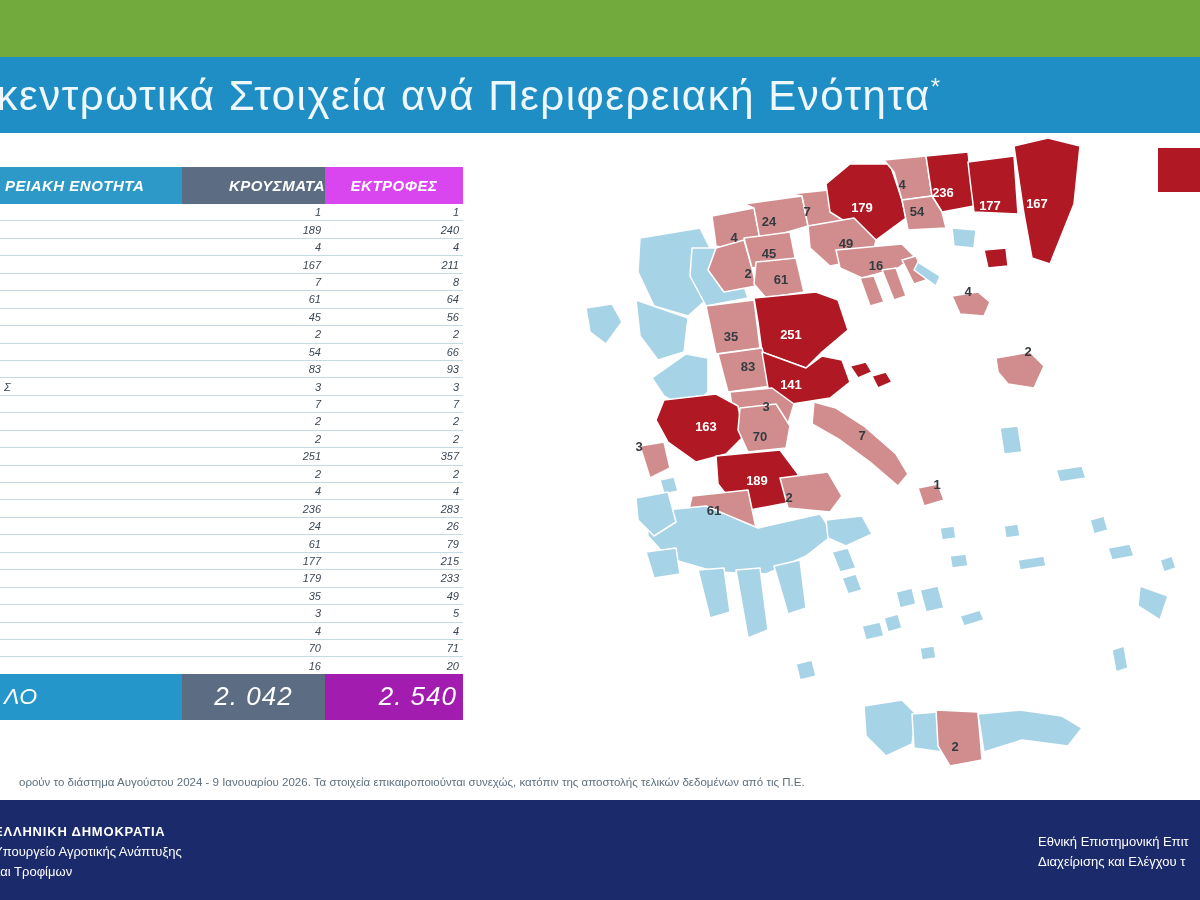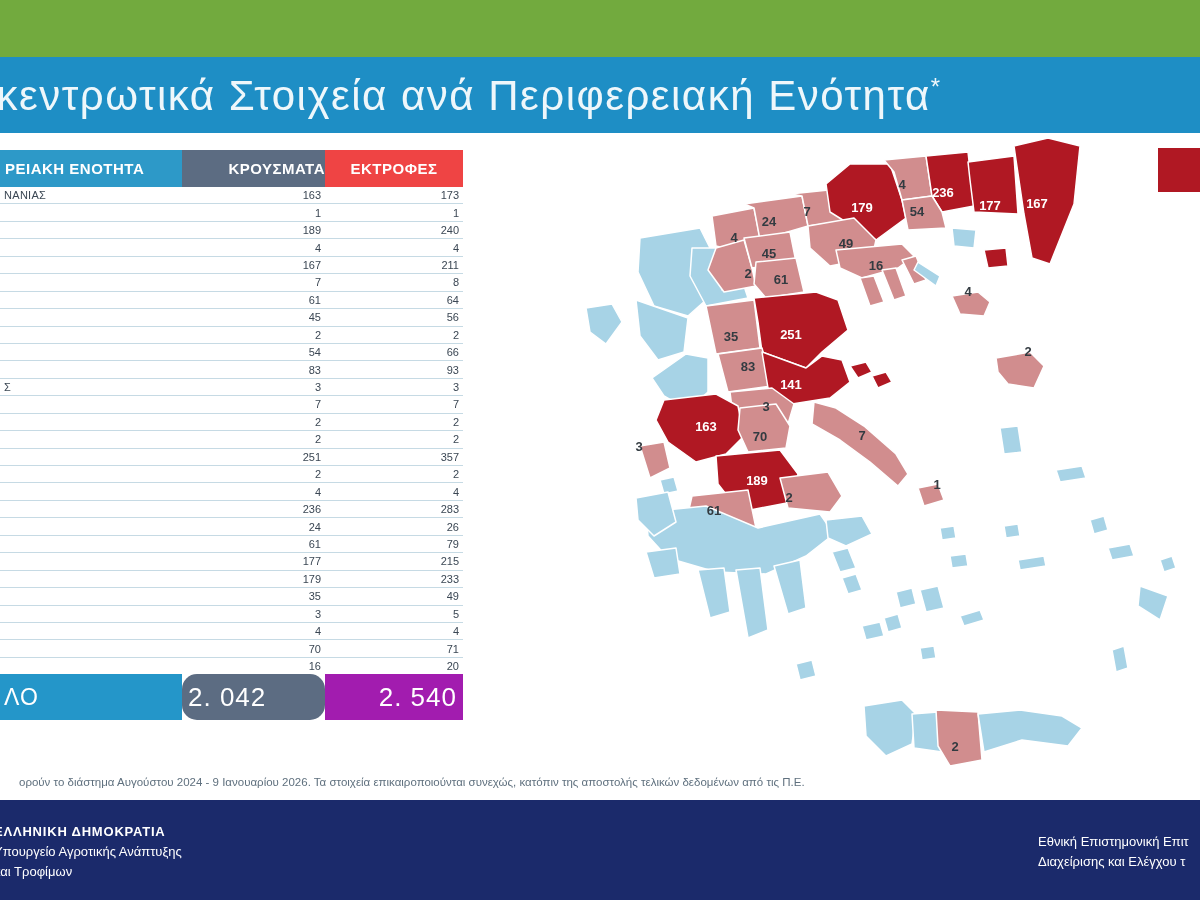--- a/index.html
+++ b/index.html
@@ -9,37 +9,37 @@
   }
   
   .band-green{position:absolute;left:0;top:0;width:1200px;height:57px;background:#72aa3e;}
   .band-title{position:absolute;left:0;top:57px;width:1200px;height:76px;background:#1e8ec5;}
   .title-text{
     position:absolute;left:-26px;top:0;height:76px;line-height:78px;white-space:nowrap;
     color:#eef7fb;font-size:42px;letter-spacing:1.5px;font-weight:400;
   }
   .title-text sup{font-size:24px;vertical-align:super;line-height:0;}
   
-  .tablewrap{position:absolute;left:0;top:150px;width:463px;}
+  .tablewrap{position:absolute;left:0;top:167px;width:463px;font-style:italic;}
   table{border-collapse:collapse;width:463px;table-layout:fixed;}
   col.c-name{width:182px;} col.c-cases{width:143px;} col.c-farms{width:138px;}
   thead th{height:37px;font-size:15px;font-weight:bold;color:#fff;padding:0;}
   th.h-name{background:#2d99c8;text-align:left;padding-left:5px;letter-spacing:.5px;}
   th.h-cases{background:#5c6c82;text-align:right;letter-spacing:.5px;}
-  th.h-farms{background:#ef4444;text-align:center;letter-spacing:.5px;}
+  th.h-farms{background:#d946ef;text-align:center;letter-spacing:.5px;}
   tbody td{
     height:16.45px;font-size:11px;color:#3b4754;background:#fff;
     border-top:1px solid #c6dae4;padding:0 4px;white-space:nowrap;overflow:hidden;
   }
   tbody tr:first-child td{border-top:none;}
   td.n{text-align:right;}
   td.name{text-align:left;letter-spacing:.3px;}
   tfoot td{height:46px;color:#fff;padding:0 6px;}
   td.t-name{background:#2496c9;font-size:23px;letter-spacing:1px;padding-left:4px;}
-  td.t-cases{background:#5c6c82;font-size:26px;text-align:left;letter-spacing:1px;border-radius:15px;}
+  td.t-cases{background:#5c6c82;font-size:26px;text-align:center;letter-spacing:1px;}
   td.t-farms{background:#a21caf;font-size:26px;text-align:right;letter-spacing:1px;}
   
   .footnote{position:absolute;left:19px;top:776px;font-size:11.5px;color:#5f707e;white-space:nowrap;}
   
   .footer{position:absolute;left:0;top:800px;width:1200px;height:100px;background:#1b2a6b;}
   .footer .left{position:absolute;left:-6px;top:22px;color:#ffffff;font-size:13px;line-height:20px;white-space:nowrap;}
   .footer .left .b{font-weight:bold;letter-spacing:.8px;}
   .footer .right{position:absolute;left:1038px;top:32px;color:#ffffff;font-size:13px;line-height:20px;white-space:nowrap;width:320px;}
   
   svg.map{position:absolute;left:555px;top:135px;}
@@ -64,25 +64,20 @@
         <col class="c-farms">
       </colgroup>
     <thead>
       <tr>
         <th class="h-name">ΡΕΙΑΚΗ ΕΝΟΤΗΤΑ</th>
         <th class="h-cases">ΚΡΟΥΣΜΑΤΑ</th>
         <th class="h-farms">ΕΚΤΡΟΦΕΣ</th>
       </tr>
     </thead>
     <tbody id="table-body">
-        <tr>
-          <td class="name">ΝΑΝΙΑΣ</td>
-          <td class="n">163</td>
-          <td class="n">173</td>
-        </tr>
         <tr>
           <td class="name"></td>
           <td class="n">1</td>
           <td class="n">1</td>
         </tr>
         <tr>
           <td class="name"></td>
           <td class="n">189</td>
           <td class="n">240</td>
         </tr>

